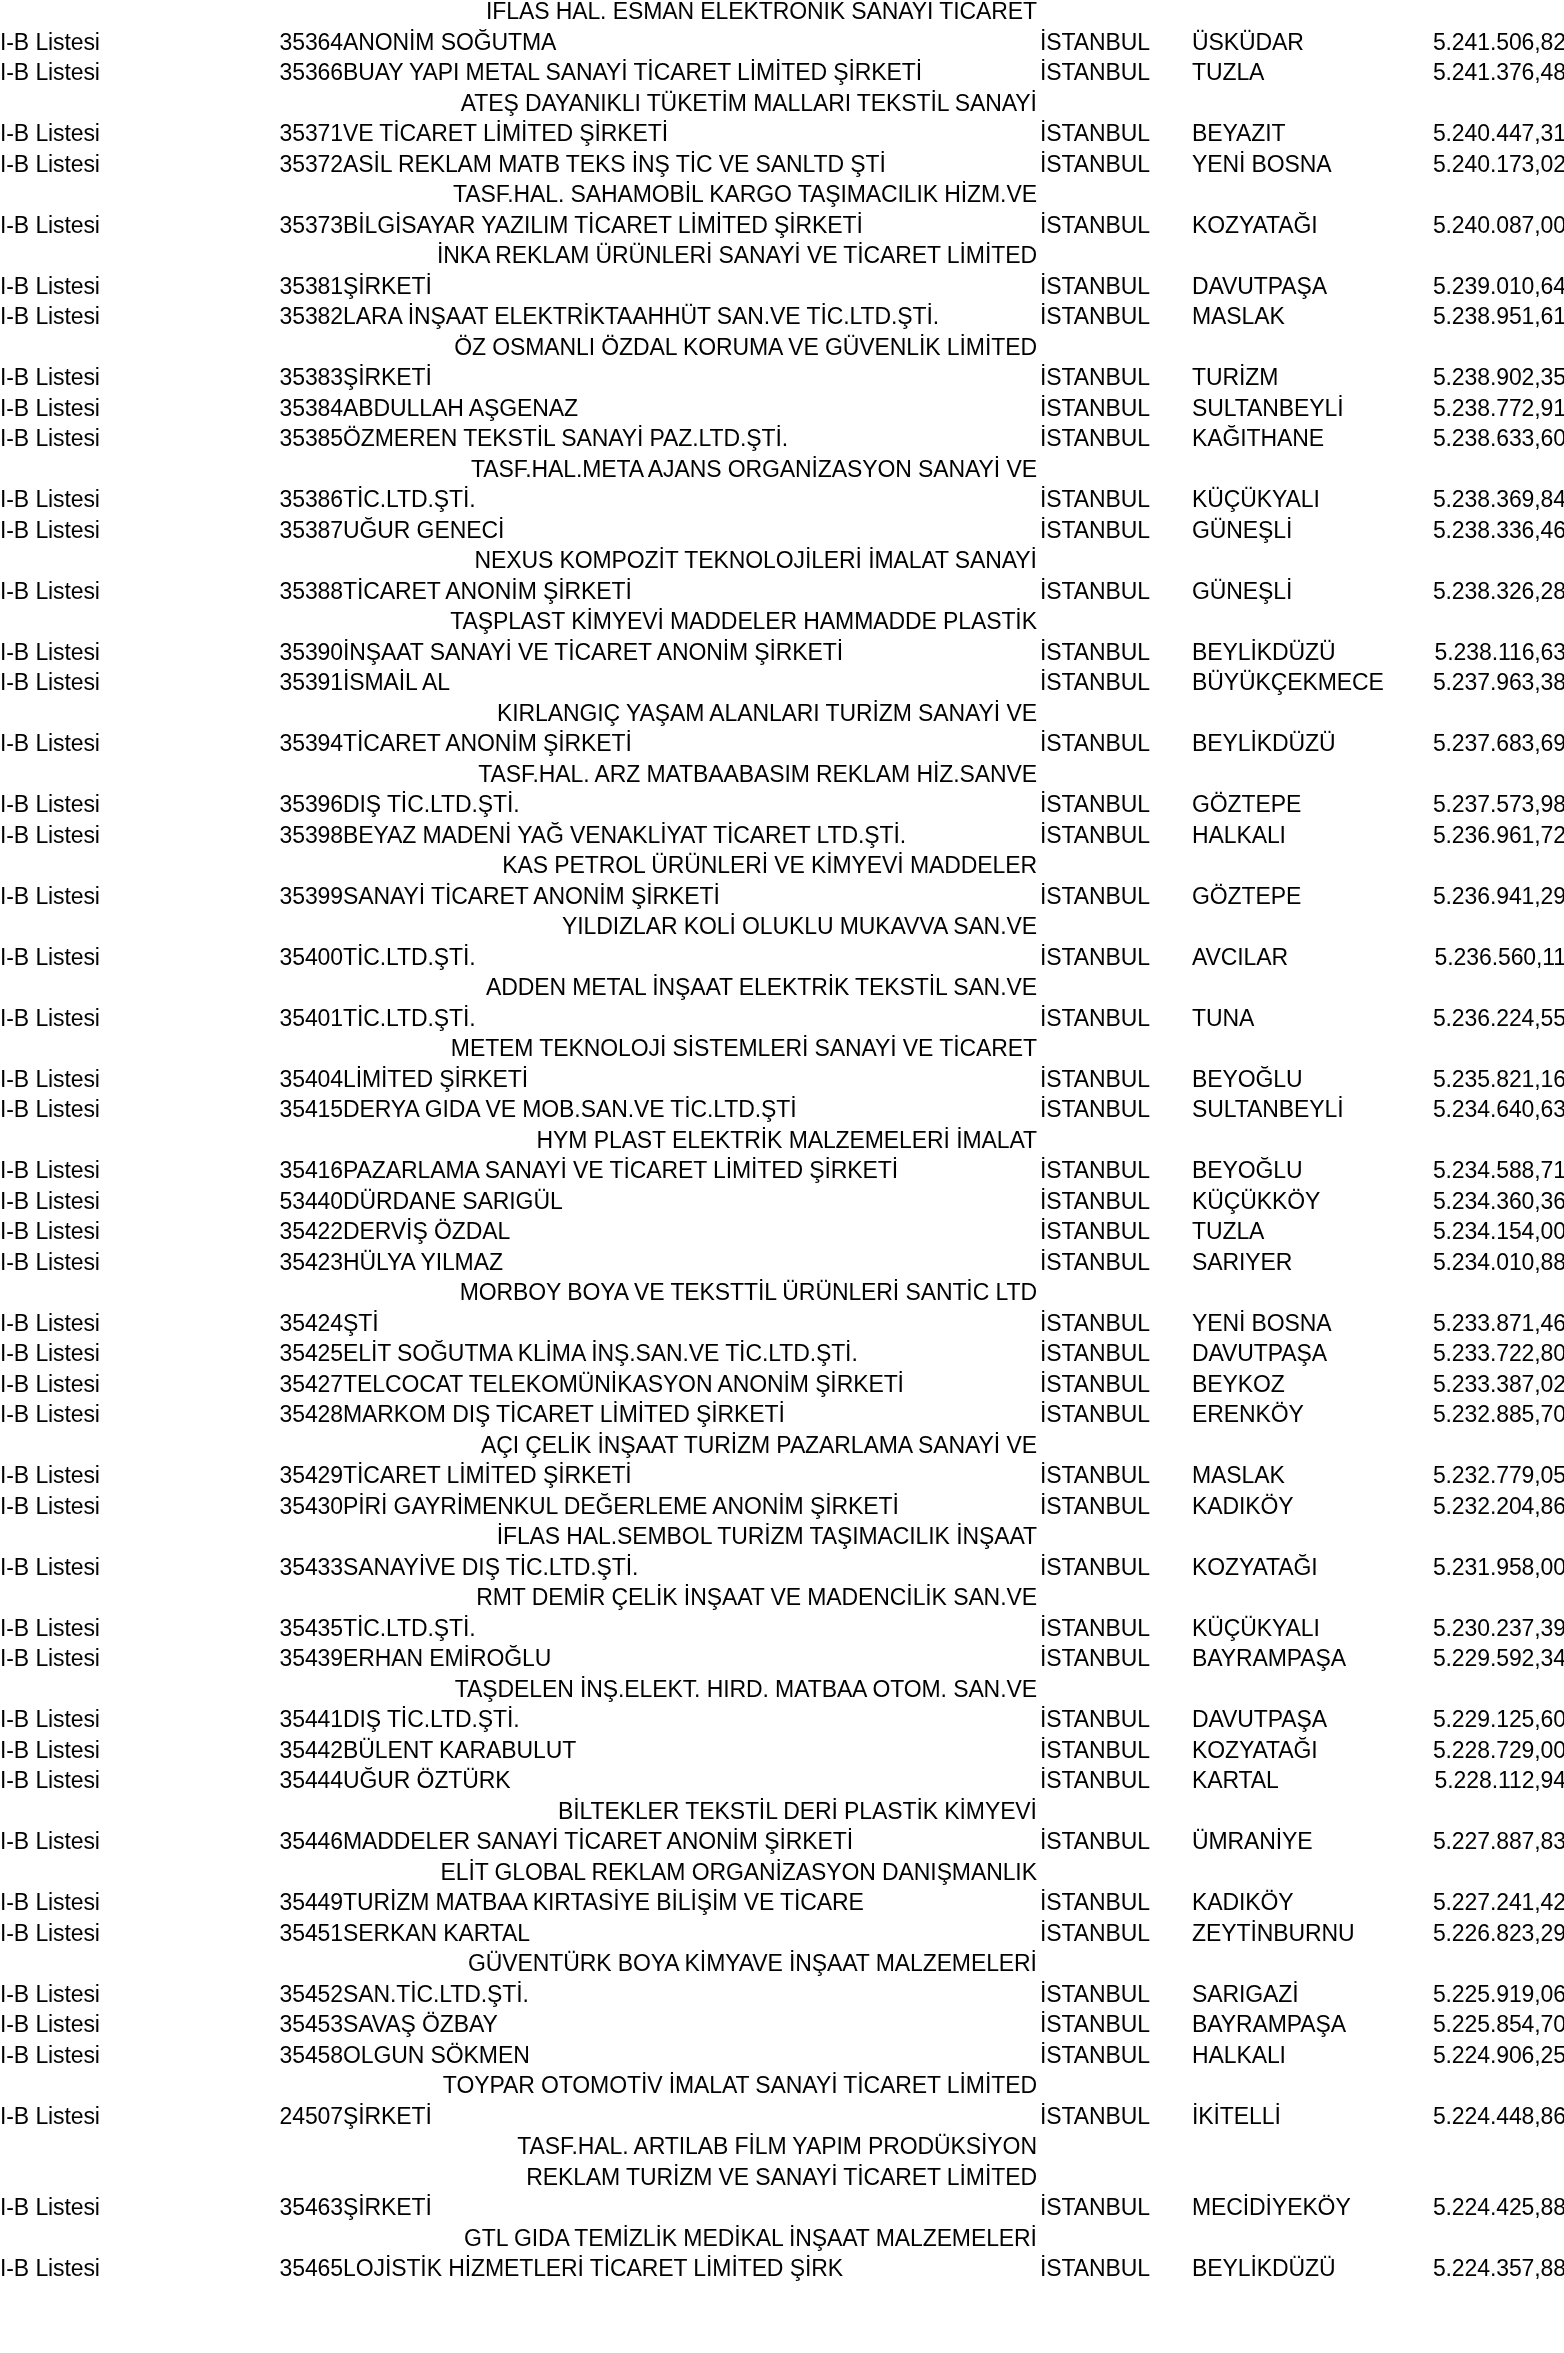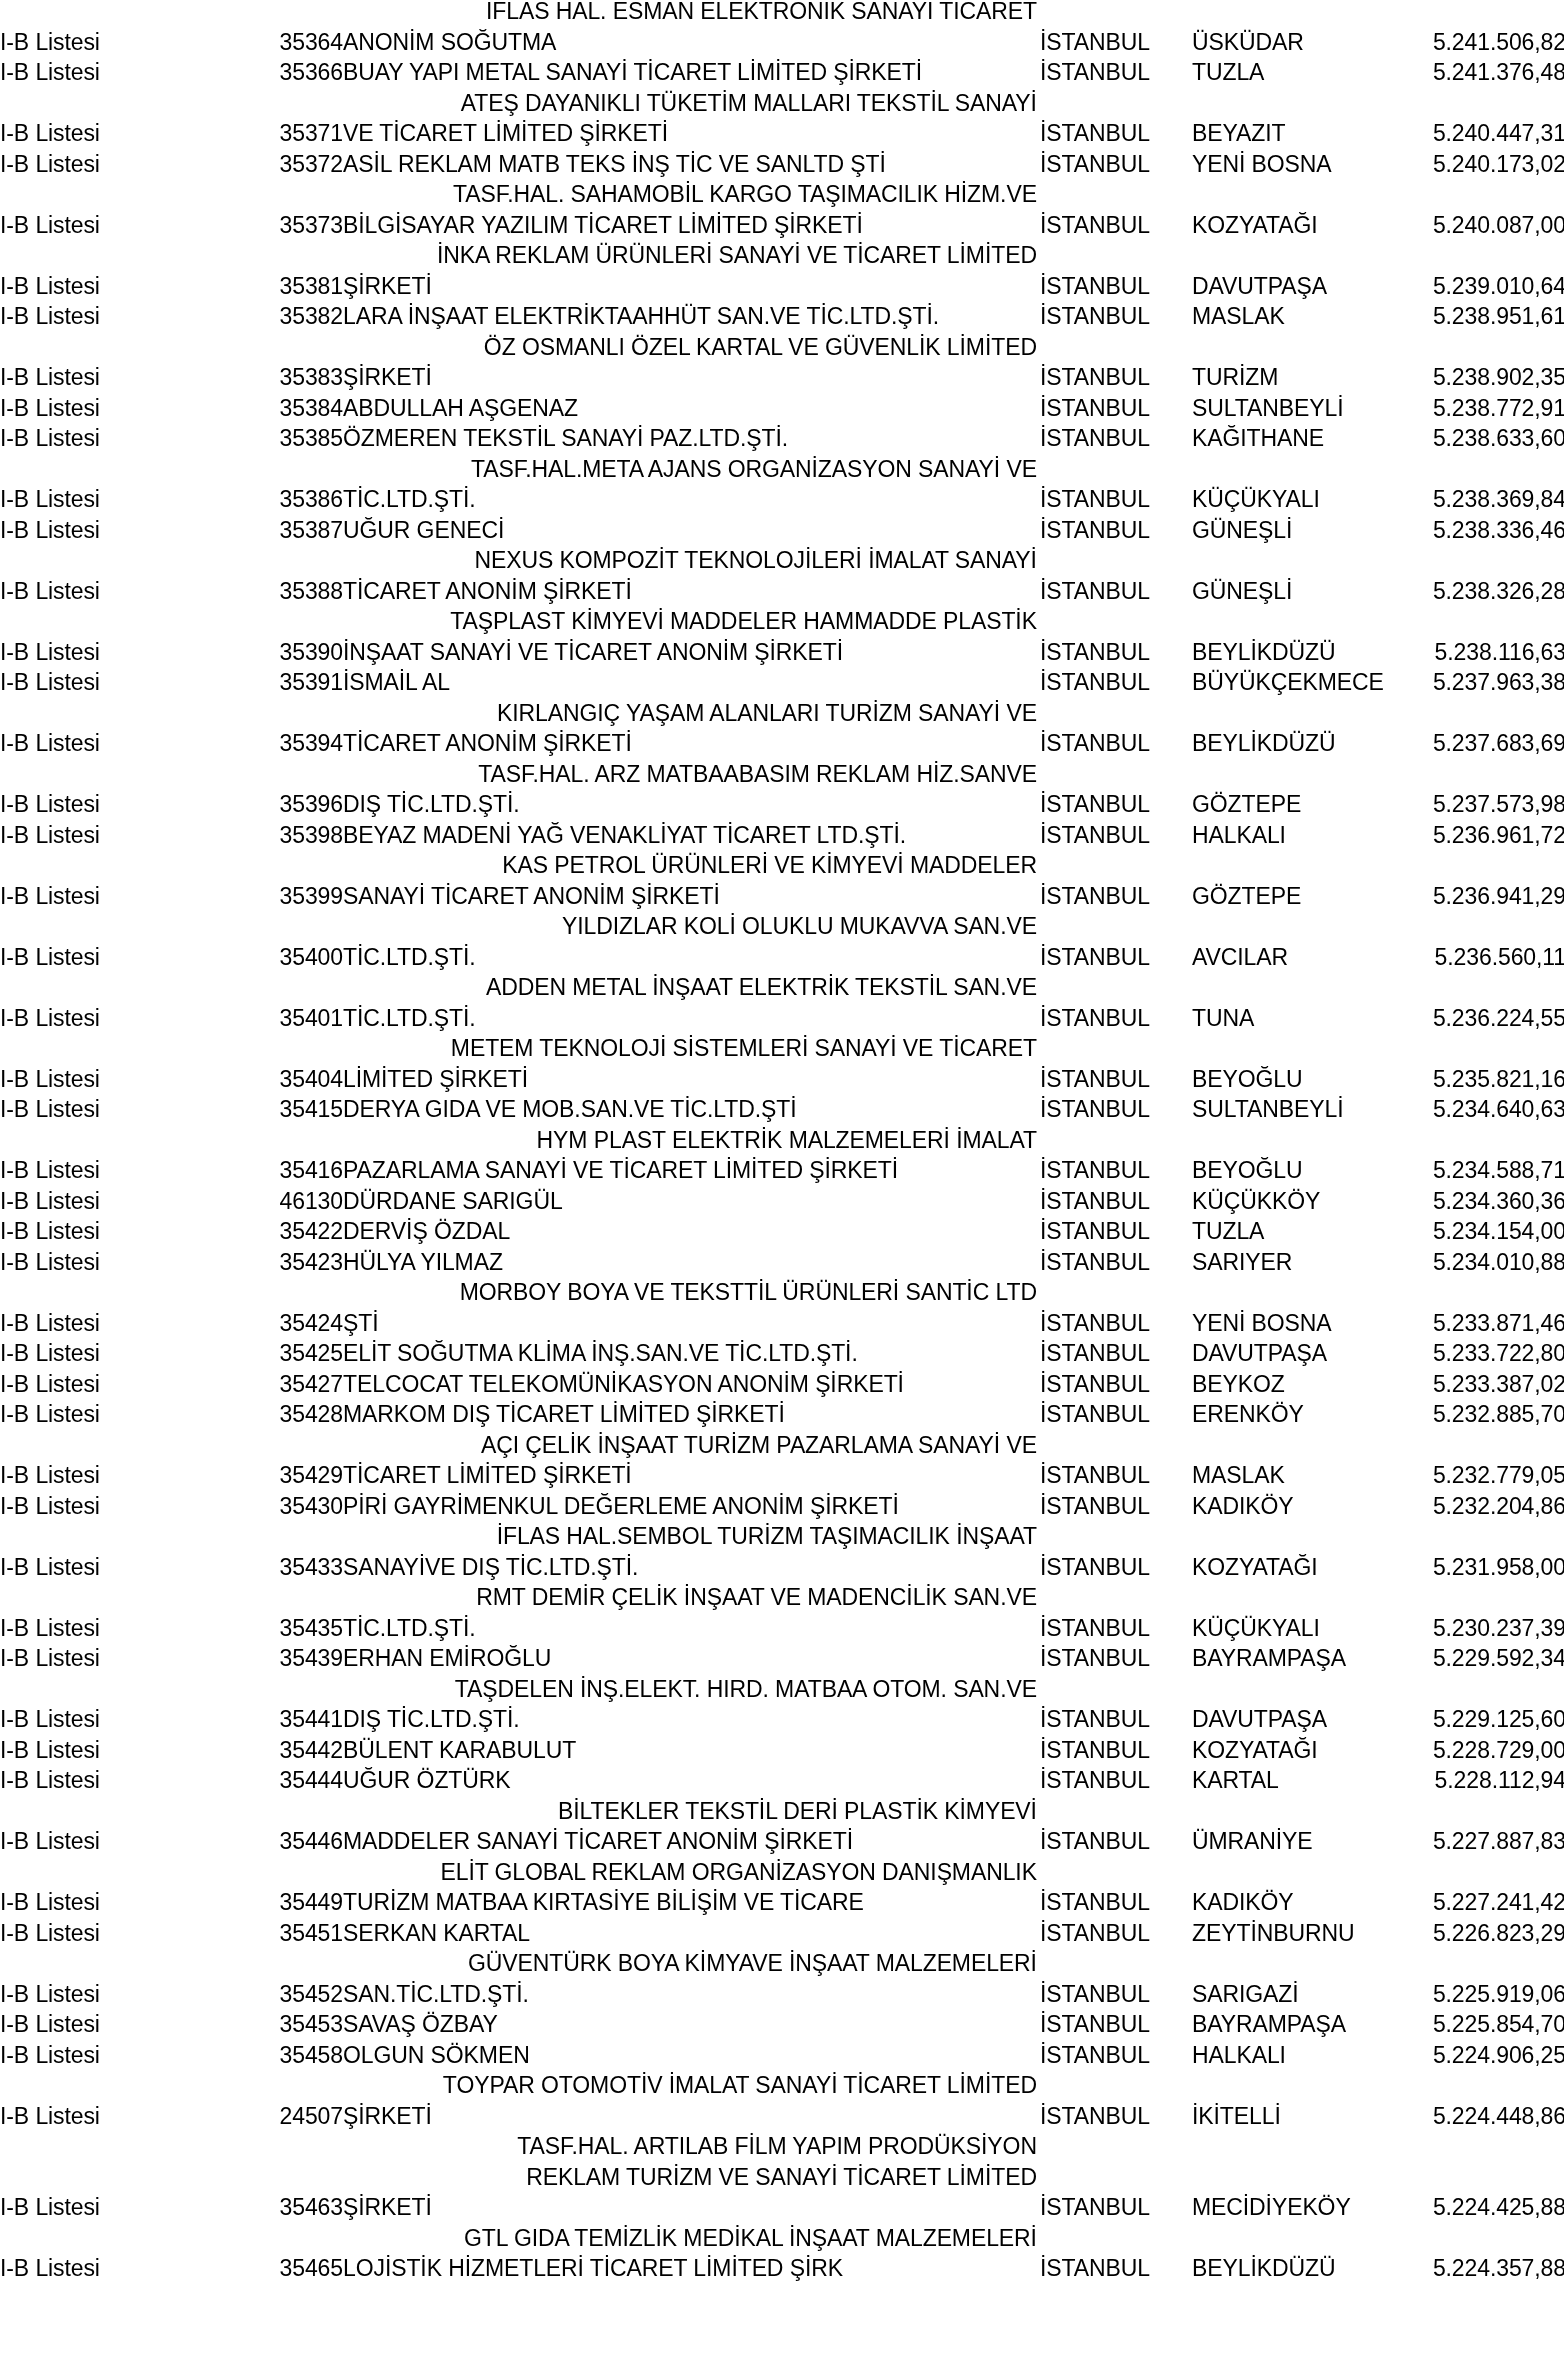--- a/index.html
+++ b/index.html
@@ -163,21 +163,21 @@
           <td class="list">I-B Listesi</td>
           <td class="num">35382</td>
           <td class="name">LARA İNŞAAT ELEKTRİKTAAHHÜT SAN.VE TİC.LTD.ŞTİ.</td>
           <td class="city">İSTANBUL</td>
           <td class="dist">MASLAK</td>
           <td class="amt">5.238.951,61</td>
         </tr>
         <tr class="cont">
           <td class="list"></td>
           <td class="num"></td>
-          <td class="name">ÖZ OSMANLI ÖZEL KARTAL VE GÜVENLİK LİMİTED</td>
+          <td class="name">ÖZ OSMANLI ÖZDAL KORUMA VE GÜVENLİK LİMİTED</td>
           <td class="city"></td>
           <td class="dist"></td>
           <td class="amt"></td>
         </tr>
         <tr class="row">
           <td class="list">I-B Listesi</td>
           <td class="num">35383</td>
           <td class="name">ŞİRKETİ</td>
           <td class="city">İSTANBUL</td>
           <td class="dist">TURİZM</td>
@@ -386,21 +386,21 @@
         <tr class="row">
           <td class="list">I-B Listesi</td>
           <td class="num">35416</td>
           <td class="name">PAZARLAMA SANAYİ VE TİCARET LİMİTED ŞİRKETİ</td>
           <td class="city">İSTANBUL</td>
           <td class="dist">BEYOĞLU</td>
           <td class="amt">5.234.588,71</td>
         </tr>
         <tr class="row">
           <td class="list">I-B Listesi</td>
-          <td class="num">46130</td>
+          <td class="num">53440</td>
           <td class="name">DÜRDANE SARIGÜL</td>
           <td class="city">İSTANBUL</td>
           <td class="dist">KÜÇÜKKÖY</td>
           <td class="amt">5.234.360,36</td>
         </tr>
         <tr class="row">
           <td class="list">I-B Listesi</td>
           <td class="num">35422</td>
           <td class="name">DERVİŞ ÖZDAL</td>
           <td class="city">İSTANBUL</td>

